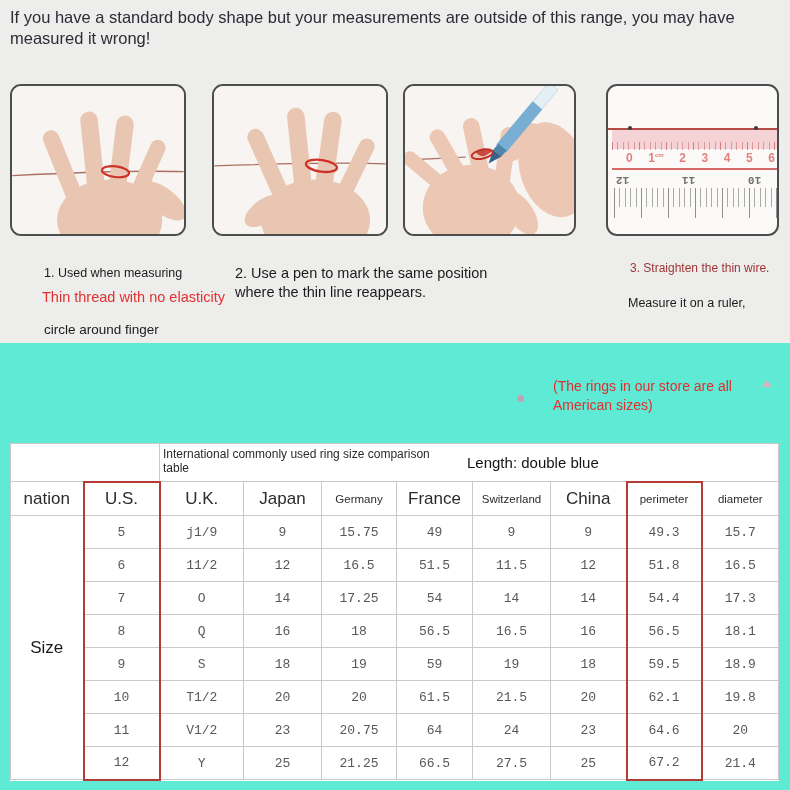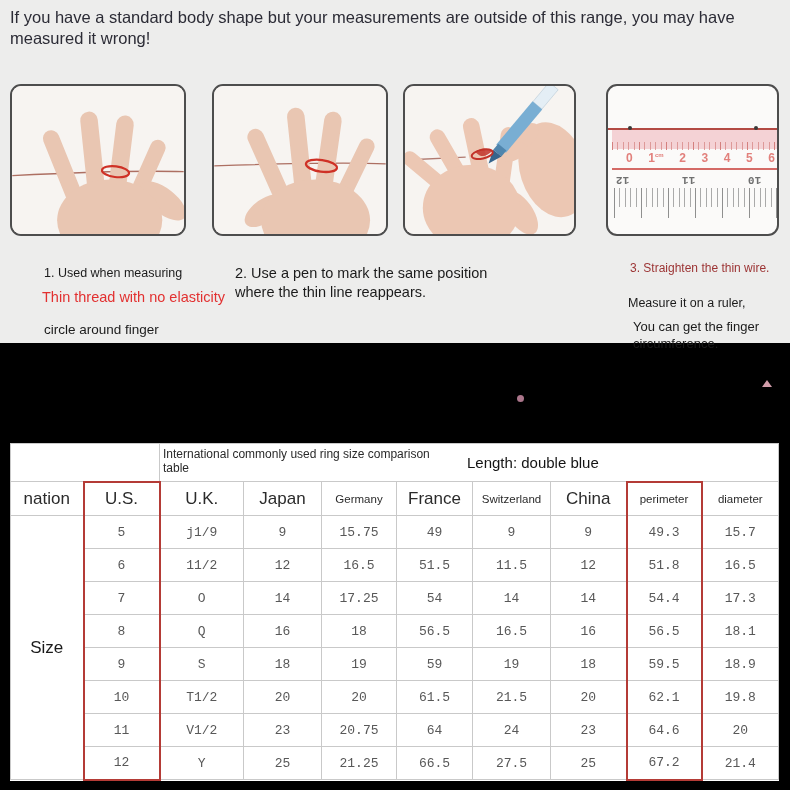--- a/index.html
+++ b/index.html
@@ -1,19 +1,19 @@
 <!DOCTYPE html>
 <html><head>
 <meta charset="utf-8">
 <style>
   * { margin:0; padding:0; box-sizing:border-box; }
   html,body { background:#fff; }
   #screen {
     position:relative; width:790px; height:790px; overflow:hidden;
-    background:#000000; font-family:"Liberation Sans", sans-serif;
+    background:#5eead4; font-family:"Liberation Sans", sans-serif;
   }
   
   .top-band { position:absolute; left:0; top:0; width:790px; height:343px; background:#ededec; }
   .heading {
     position:absolute; left:10px; top:7px; width:740px;
     font-size:16.5px; line-height:1.25; color:#2c2c36; font-weight:500;
   }
   
   .fig {
     position:absolute; top:84px; height:152px; background:#f7f4f1;
@@ -173,23 +173,23 @@
       <span class="rev-num" style="left:140px;">10</span>
       <div class="gray-ticks"></div>
     </div>
 
     <div class="cap" id="cap1-l1">1. Used when measuring</div>
     <div class="cap" id="cap1-l2">Thin thread with no elasticity</div>
     <div class="cap" id="cap1-l3">circle around finger</div>
     <div class="cap" id="cap2">2. Use a pen to mark the same position where the thin line reappears.</div>
     <div class="cap" id="cap3-l1">3. Straighten the thin wire.</div>
     <div class="cap" id="cap3-l2">Measure it on a ruler,</div>
-    <div class="cap" id="cap3-l3">You can get the finger circumference.</div>
   </div>
 
+  <div class="notice-right">(The rings in our store are all American sizes)</div>
   <div class="artifact-dot"></div>
   <div class="artifact-caret"></div>
 
   <table class="size-table">
     <colgroup>
       <col style="width:73px">
         <col style="width:76px">
         <col style="width:84px">
         <col style="width:78px">
       <col style="width:75px">

